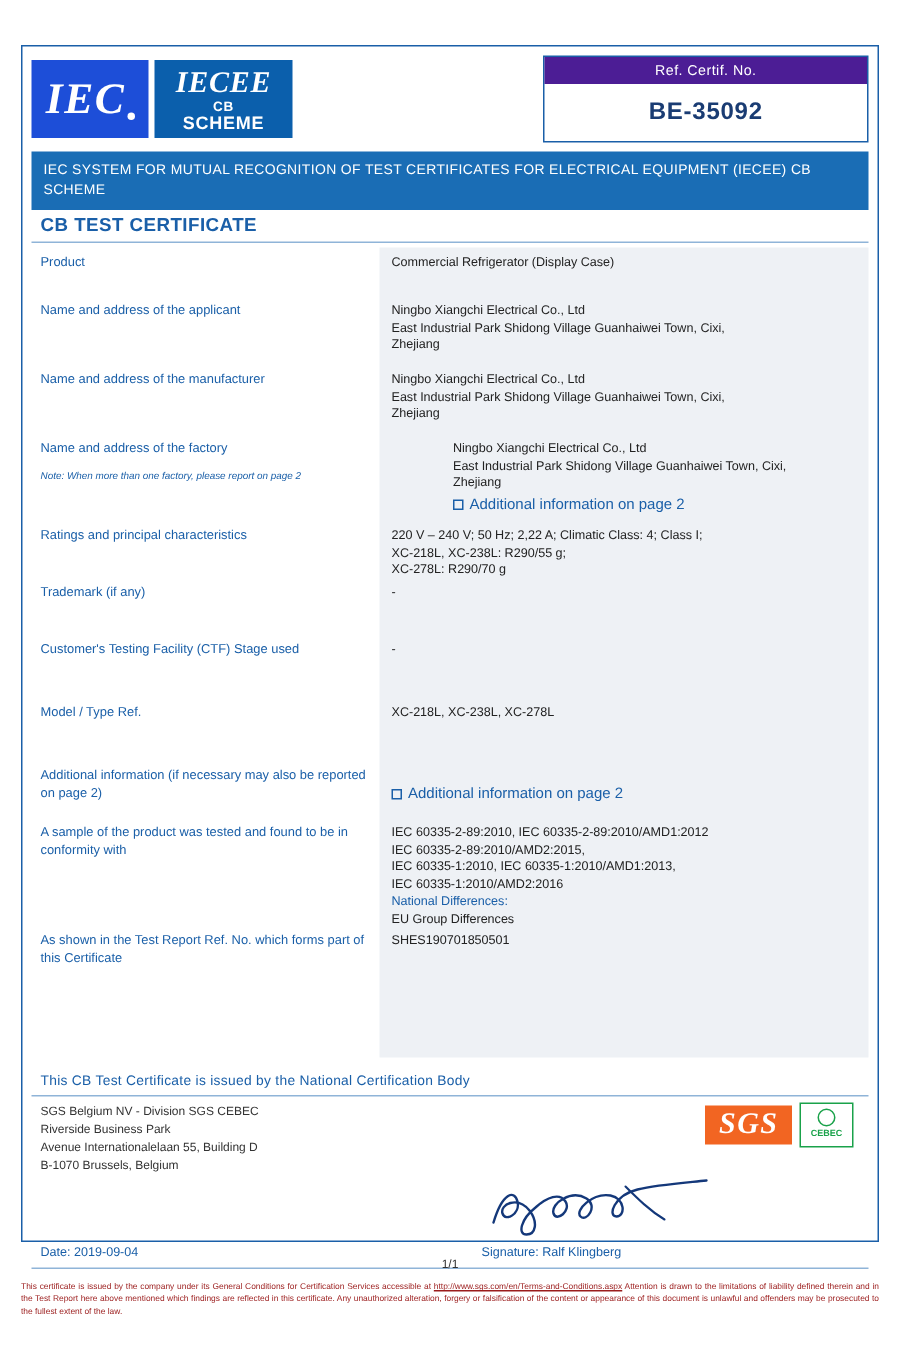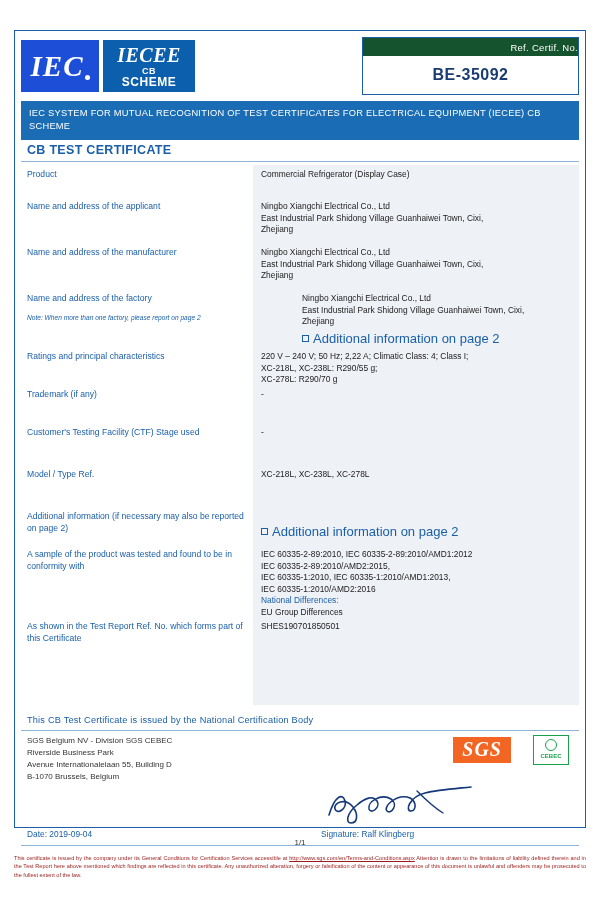--- a/index.html
+++ b/index.html
@@ -105,24 +105,24 @@
     letter-spacing: 0.5px;
   }
   .refbox {
     flex: 1;
     margin-left: 6px;
     border: 1px solid #1a5fa8;
     display: flex;
     flex-direction: column;
   }
   .refbox .ref-label {
-    background: #14532d;
+    background: #4c1d95;
     color: #fff;
     font-size: 9.5px;
-    text-align: right;
+    text-align: center;
     padding: 4px 0 3px 0;
     letter-spacing: 0.3px;
   }
   .refbox .ref-value {
     flex: 1;
     display: flex;
     align-items: center;
     justify-content: center;
     font-size: 16px;
     font-weight: bold;
@@ -204,21 +204,21 @@
     line-height: 1.38;
   }
   .note {
     font-size: 6.6px;
     font-style: italic;
     color: #1a5fa8;
     line-height: 1.3;
   }
   .checkline {
     color: #1a5fa8;
-    font-size: 13px;
+    font-size: 10px;
     display: flex;
     align-items: center;
     gap: 4px;
     margin-top: 2px;
   }
   .chk {
     display: inline-block;
     width: 7px;
     height: 7px;
     border: 1px solid #1a5fa8;
@@ -249,21 +249,21 @@
     font-size: 8px;
     color: #333;
     line-height: 1.5;
   }
   .sgs-mark {
     position: absolute;
     right: 10px;
     top: 570px;
     display: flex;
     align-items: center;
-    gap: 22px;
+    gap: 5px;
   }
   .sgs-logo {
     background: #f26522;
     color: #fff;
     font-family: "Liberation Serif", serif;
     font-weight: bold;
     font-style: italic;
     font-size: 20px;
     padding: 1px 9px 2px 9px;
     letter-spacing: 1px;

